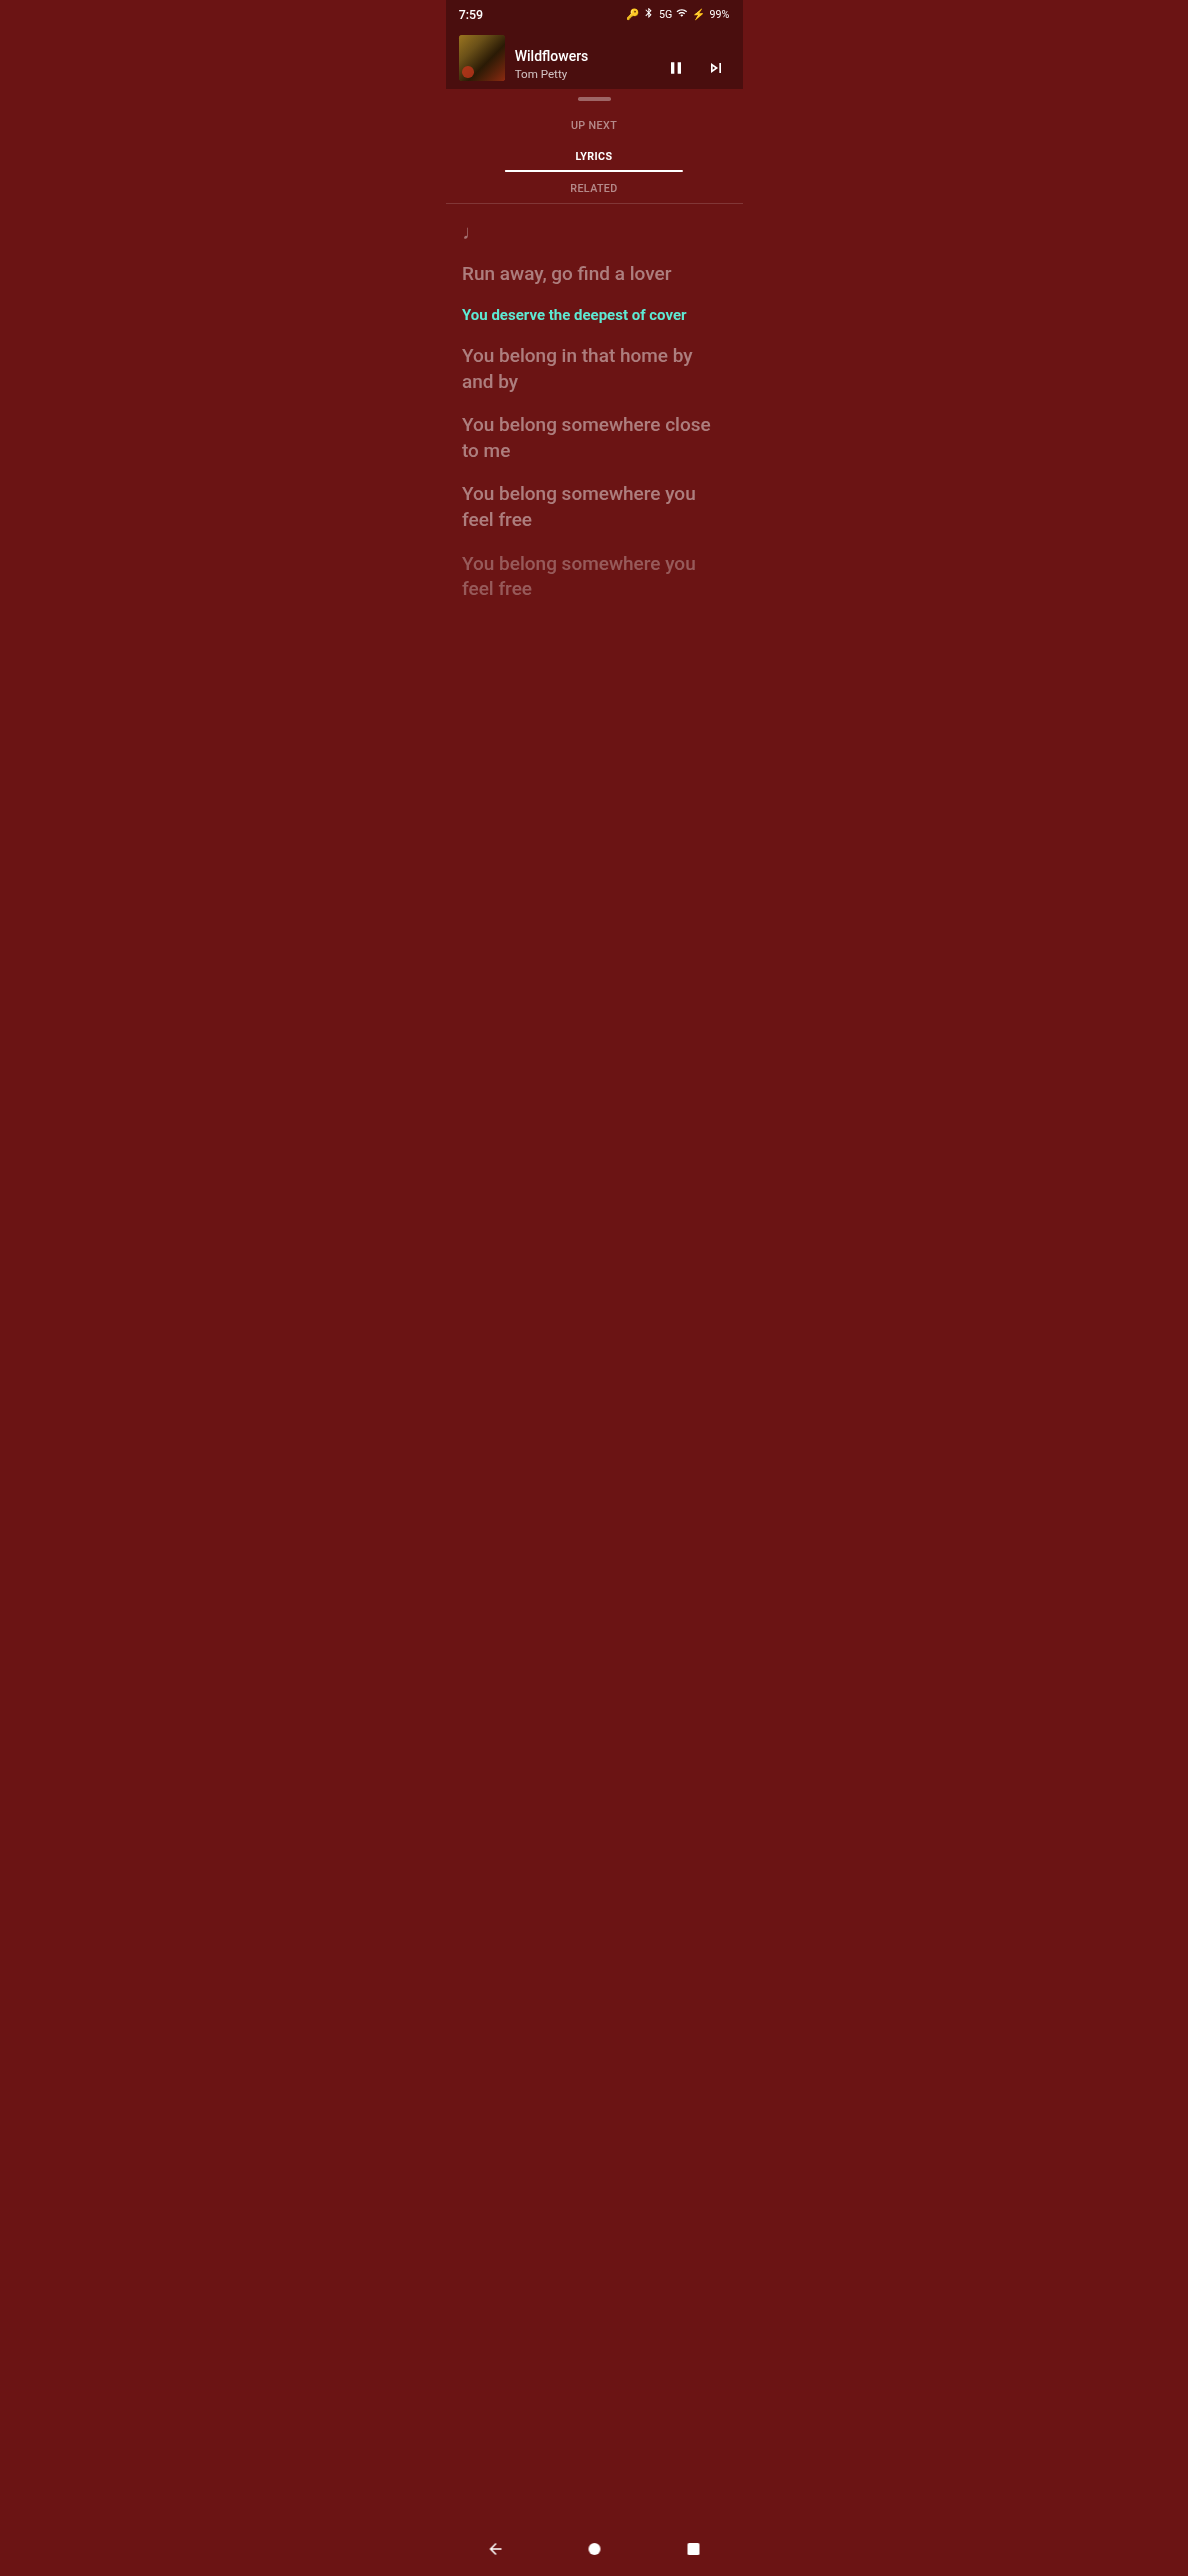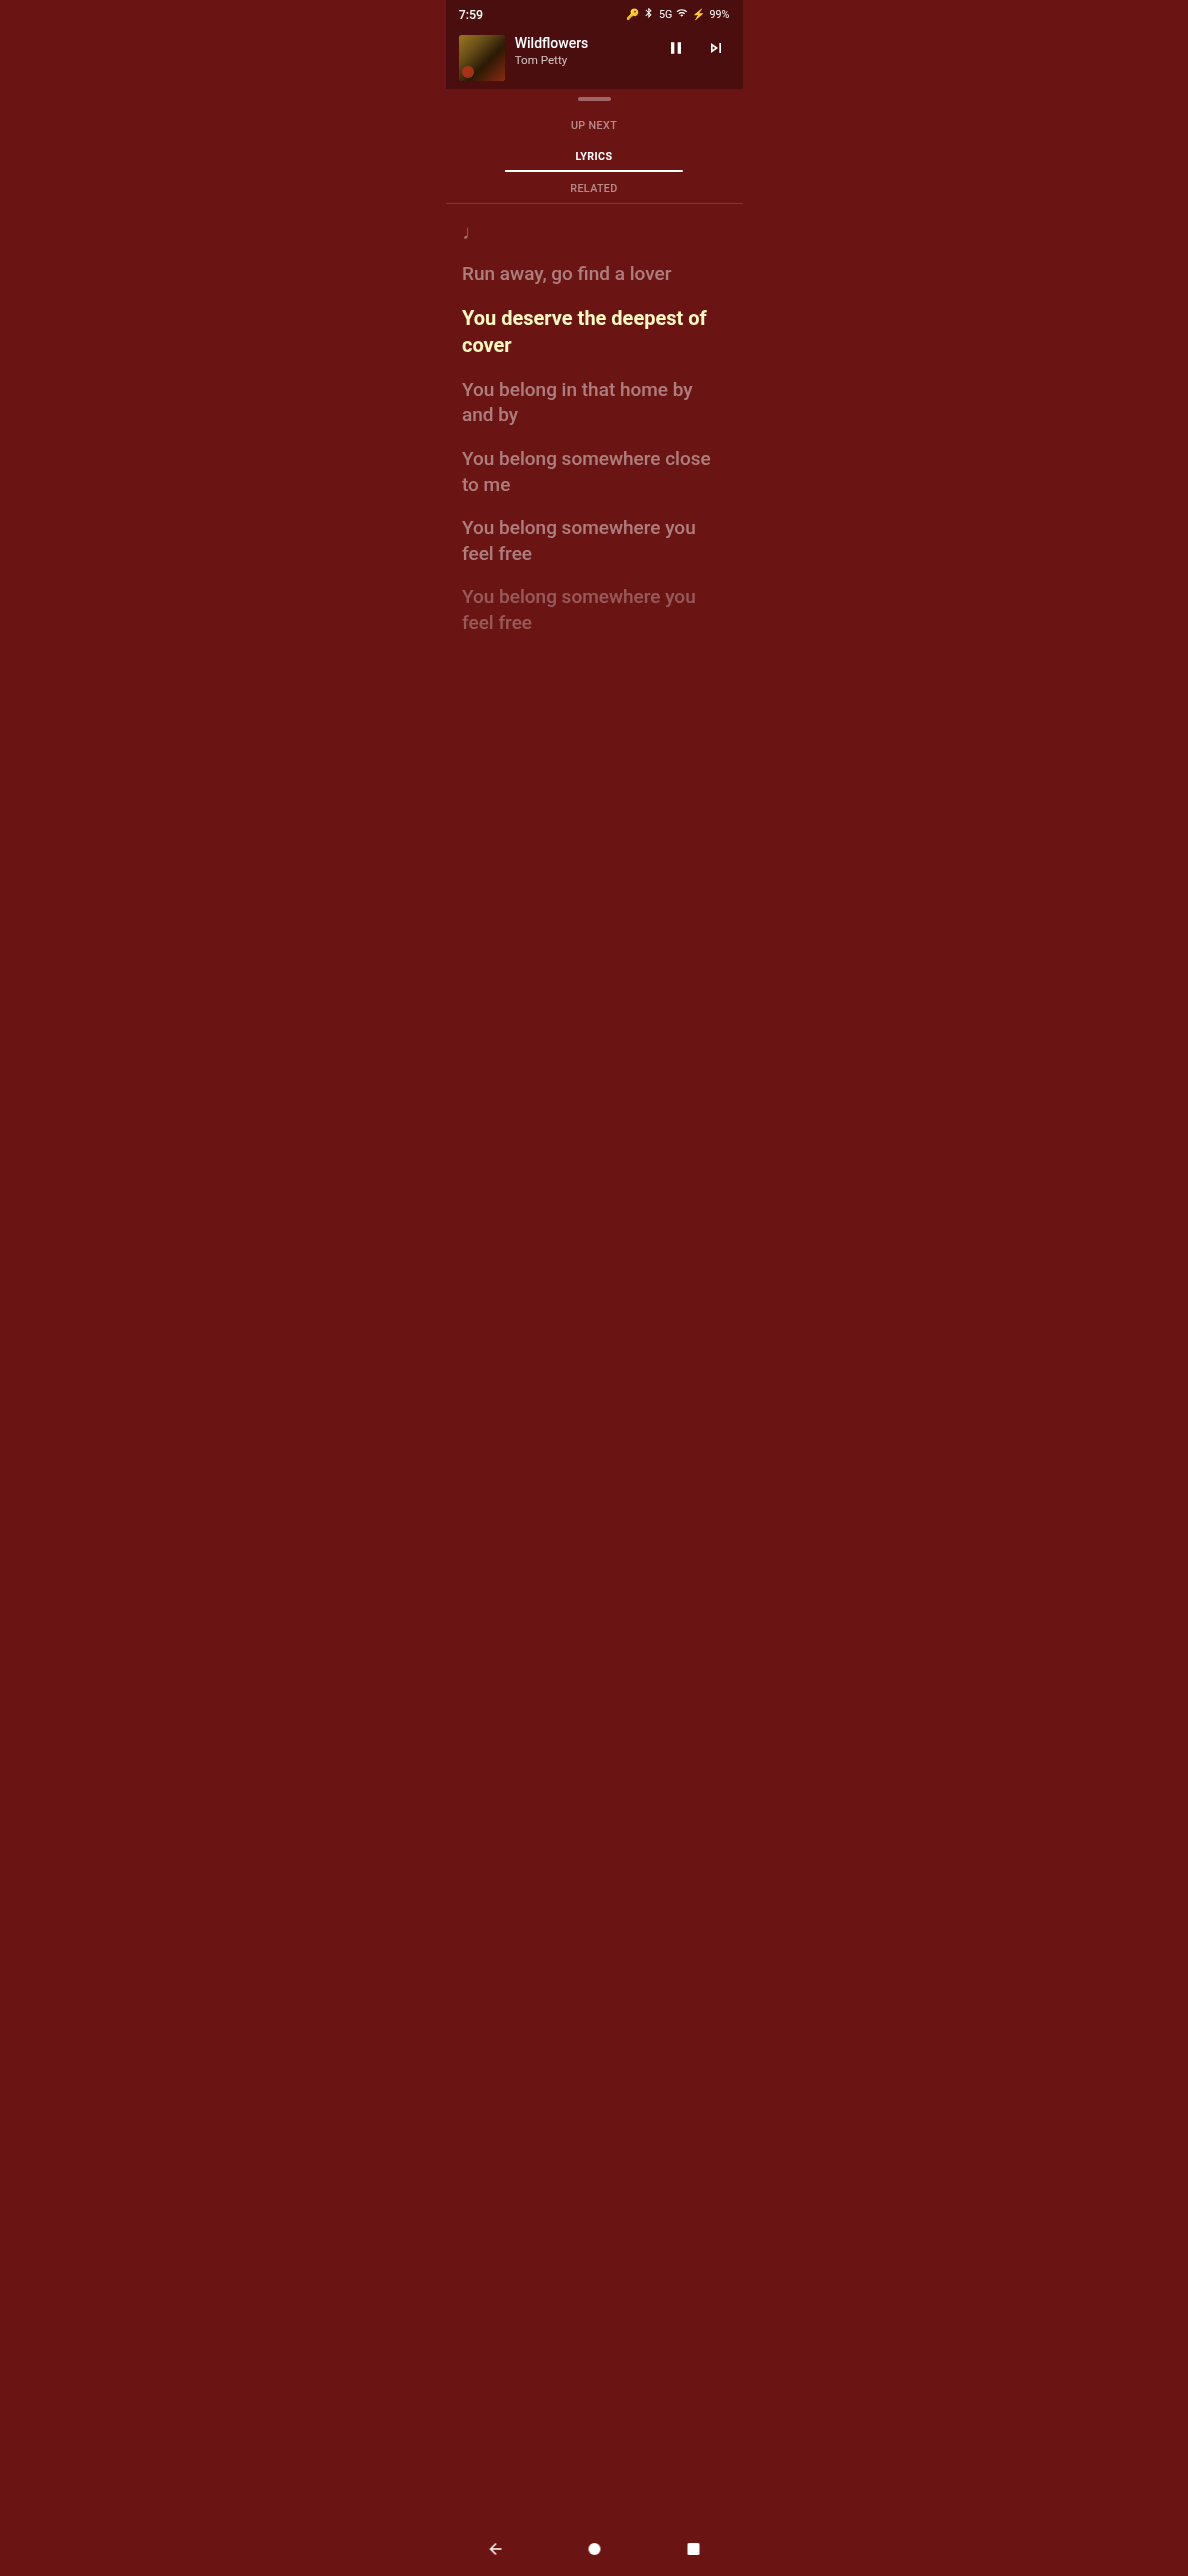--- a/index.html
+++ b/index.html
@@ -42,21 +42,21 @@
       color: white;
     }
 
     .status-icons span {
       font-size: 10.7px;
     }
 
     
     .now-playing-header {
       display: flex;
-      align-items: flex-start;
+      align-items: flex-end;
       padding: 8.3px 13.2px;
       background-color: #4a0e0e;
       gap: 10px;
     }
 
     .album-art {
       width: 46px;
       height: 46px;
       border-radius: 3.3px;
       background: linear-gradient(135deg, #8b6914 0%, #5a4010 40%, #3a2a08 70%, #c0341a 100%);
@@ -190,23 +190,23 @@
 
     .lyric-line {
       font-size: 19px;
       line-height: 1.35;
       color: rgba(255,255,255,0.45);
       font-weight: 500;
       margin-bottom: 18px;
     }
 
     .lyric-line.active {
-      color: #fef9c3;
+      color: #5eead4;
       font-weight: 700;
-      font-size: 20px;
+      font-size: 15px;
     }
 
     .lyric-line.fading {
       color: rgba(255,255,255,0.3);
     }
 
     
     .bottom-nav {
       position: fixed;
       bottom: 0;

